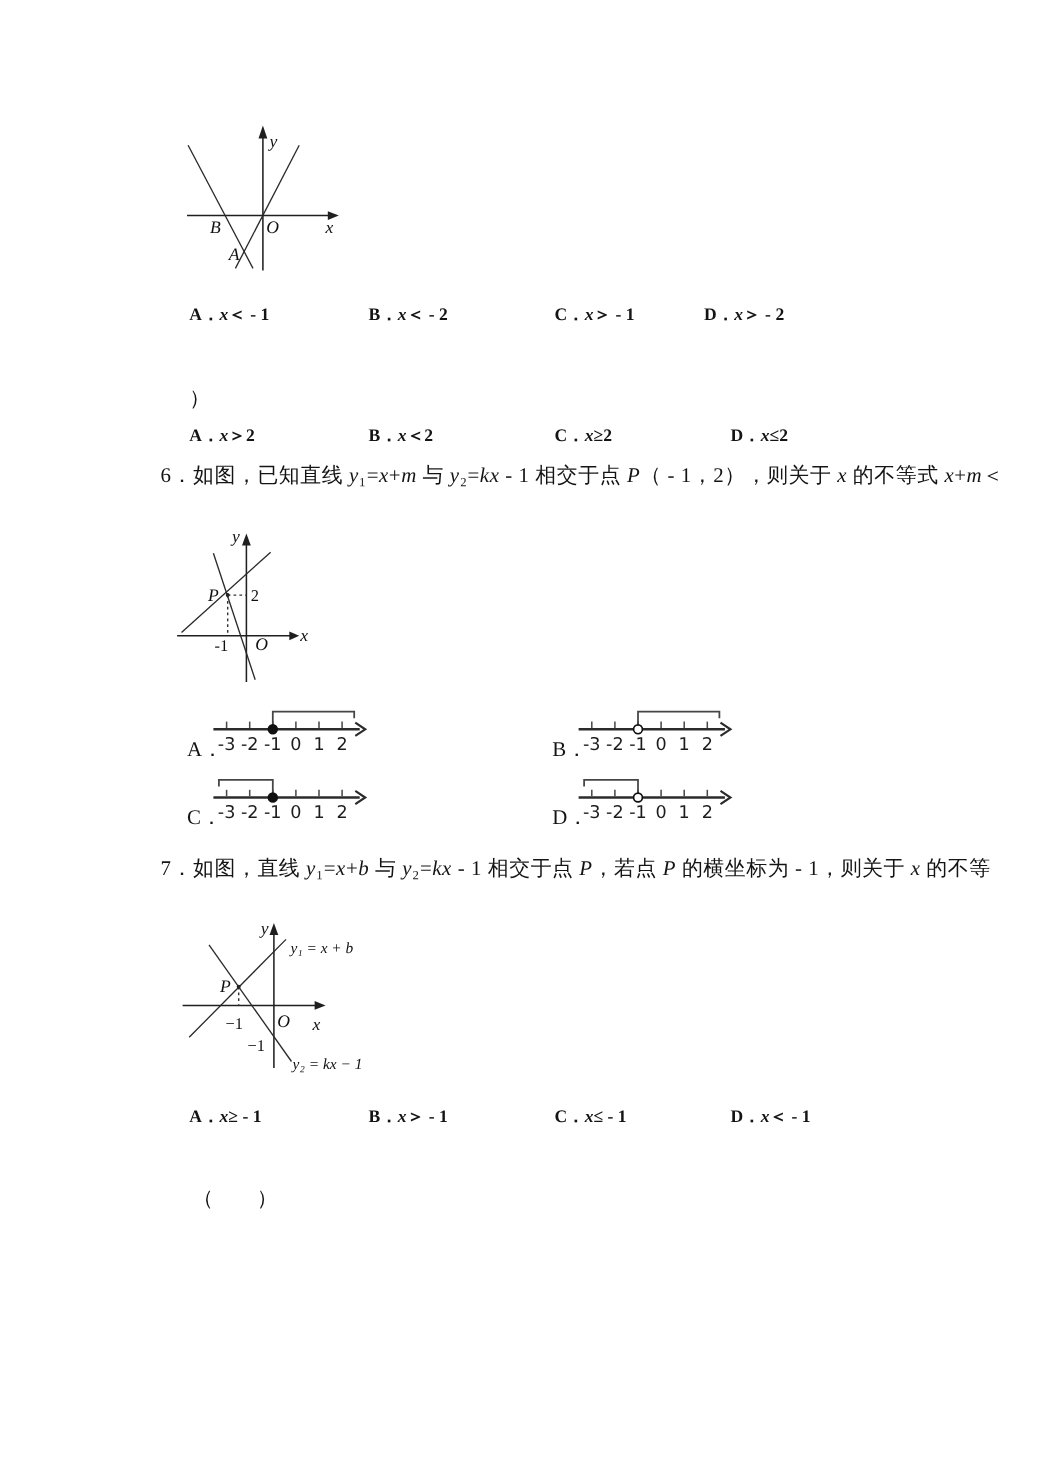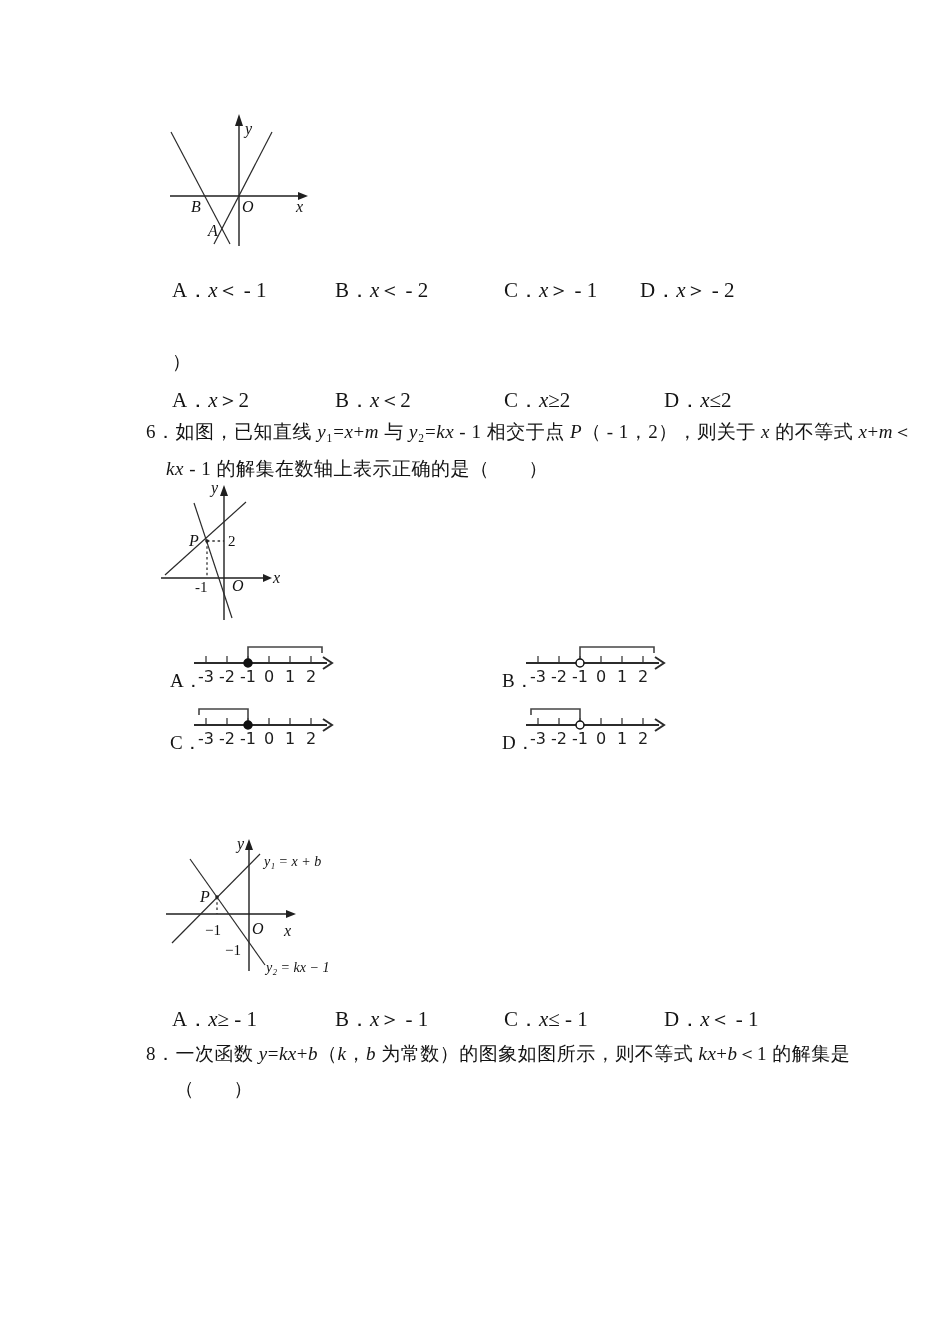--- a/index.html
+++ b/index.html
@@ -1,19 +1,19 @@
 <!DOCTYPE html>
 <html><head>
 <meta charset="utf-8">
 <style>
   html,body{margin:0;padding:0;background:#ffffff;}
   .page{position:relative;width:950px;height:1344px;background:#ffffff;overflow:hidden;
         font-family:"Liberation Serif","DejaVu Serif",serif;color:#141414;}
   .tline{position:absolute;font-size:19px;white-space:nowrap;letter-spacing:0.5px;}
-  .opt{position:absolute;font-size:21px;white-space:nowrap;}
+  .opt{position:absolute;font-size:16px;white-space:nowrap;font-weight:bold;}
   .opt i,.tline i{font-style:italic;}
   .fig{position:absolute;overflow:visible;}
   .gaxis{stroke:#1f1f1f;stroke-width:1.4;fill:none;}
   .gline{stroke:#2a2a2a;stroke-width:1.2;fill:none;}
   .garrow{fill:#1f1f1f;stroke:none;}
   .gdash{stroke:#333;stroke-width:1.3;stroke-dasharray:2.5,2.8;fill:none;}
   .gl{font-family:"Liberation Serif","DejaVu Serif",serif;font-style:italic;font-size:16px;fill:#111;}
   .gn{font-family:"Liberation Serif","DejaVu Serif",serif;font-size:15px;fill:#111;}
   .gs{font-family:"Liberation Serif","DejaVu Serif",serif;font-style:italic;font-size:14px;fill:#111;}
   .nl{position:absolute;width:150px;height:52px;}
@@ -50,21 +50,20 @@
   <div class="opt" style="left:504px;top:276px"><span>C．</span><span><i>x</i>＞ - 1</span></div>
   <div class="opt" style="left:640px;top:276px"><span>D．</span><span><i>x</i>＞ - 2</span></div>
 
   <div class="tline" style="left:172px;top:349px">）</div>
   <div class="opt" style="left:172px;top:386px"><span>A．</span><span><i>x</i>＞2</span></div>
   <div class="opt" style="left:335px;top:386px"><span>B．</span><span><i>x</i>＜2</span></div>
   <div class="opt" style="left:504px;top:386px"><span>C．</span><span><i>x</i>≥2</span></div>
   <div class="opt" style="left:664px;top:386px"><span>D．</span><span><i>x</i>≤2</span></div>
 
   <div class="tline" style="left:146px;top:419px">6．如图，已知直线 <i>y</i>₁=<i>x</i>+<i>m</i> 与 <i>y</i>₂=<i>k</i><i>x</i> - 1 相交于点 <i>P</i>（ - 1，2），则关于 <i>x</i> 的不等式 <i>x</i>+<i>m</i>＜</div>
-  <div class="tline" style="left:166px;top:456px"><i>k</i><i>x</i> - 1 的解集在数轴上表示正确的是（　　）</div>
 
   <svg class="fig" style="left:155px;top:480px" width="125" height="145">
     <line class="gaxis" x1="69" y1="14" x2="69" y2="140"></line>
     <polygon class="garrow" points="69,5 65,16 73,16"></polygon>
     <line class="gaxis" x1="6" y1="98" x2="110" y2="98"></line>
     <polygon class="garrow" points="117,98 108,94 108,102"></polygon>
     <line class="gline" x1="10" y1="95" x2="91" y2="22"></line>
     <line class="gline" x1="39" y1="23" x2="77" y2="138"></line>
     <line class="gdash" x1="52" y1="61" x2="69" y2="61"></line>
     <line class="gdash" x1="52" y1="61" x2="52" y2="98"></line>
@@ -163,20 +162,21 @@
       <div class="nl-ticks">
         <span class="nl-ticklabel" style="left: 2px;">-3</span>
         <span class="nl-ticklabel" style="left: 23px;">-2</span>
         <span class="nl-ticklabel" style="left: 44px;">-1</span>
         <span class="nl-ticklabel" style="left: 65px;">0</span>
         <span class="nl-ticklabel" style="left: 86px;">1</span>
         <span class="nl-ticklabel" style="left: 107px;">2</span>
       </div>
     </div>
 
+  <div class="tline" style="left:146px;top:776px">7．如图，直线 <i>y</i>₁=<i>x</i>+<i>b</i> 与 <i>y</i>₂=<i>k</i><i>x</i> - 1 相交于点 <i>P</i>，若点 <i>P</i> 的横坐标为 - 1，则关于 <i>x</i> 的不等</div>
 
   <svg class="fig" style="left:155px;top:835px" width="195" height="145">
     <line class="gaxis" x1="94" y1="12" x2="94" y2="136"></line>
     <polygon class="garrow" points="94,4 90,15 98,15"></polygon>
     <line class="gaxis" x1="11" y1="79" x2="134" y2="79"></line>
     <polygon class="garrow" points="141,79 131,75 131,83"></polygon>
     <line class="gline" x1="17" y1="108" x2="105" y2="19"></line>
     <line class="gline" x1="35" y1="24" x2="110" y2="130"></line>
     <line class="gdash" x1="62" y1="62" x2="62" y2="79"></line>
     <circle cx="62" cy="62" r="1.8" fill="#222"></circle>
@@ -188,16 +188,15 @@
     <text class="gs" x="109" y="31">y₁ = x + b</text>
     <text class="gs" x="111" y="137">y₂ = kx − 1</text>
     <text class="gl" x="82" y="14">y</text>
   </svg>
 
   <div class="opt" style="left:172px;top:1005px"><span>A．</span><span><i>x</i>≥ - 1</span></div>
   <div class="opt" style="left:335px;top:1005px"><span>B．</span><span><i>x</i>＞ - 1</span></div>
   <div class="opt" style="left:504px;top:1005px"><span>C．</span><span><i>x</i>≤ - 1</span></div>
   <div class="opt" style="left:664px;top:1005px"><span>D．</span><span><i>x</i>＜ - 1</span></div>
 
-  <div class="tline" style="left:146px;top:1041px">8．一次函数 <i>y</i>=<i>k</i><i>x</i>+<i>b</i>（<i>k</i>，<i>b</i> 为常数）的图象如图所示，则不等式 <i>k</i><i>x</i>+<i>b</i>＜1 的解集是</div>
   <div class="tline" style="left:175px;top:1076px">（　　）</div>
 
 </div>
 
 </body></html>

